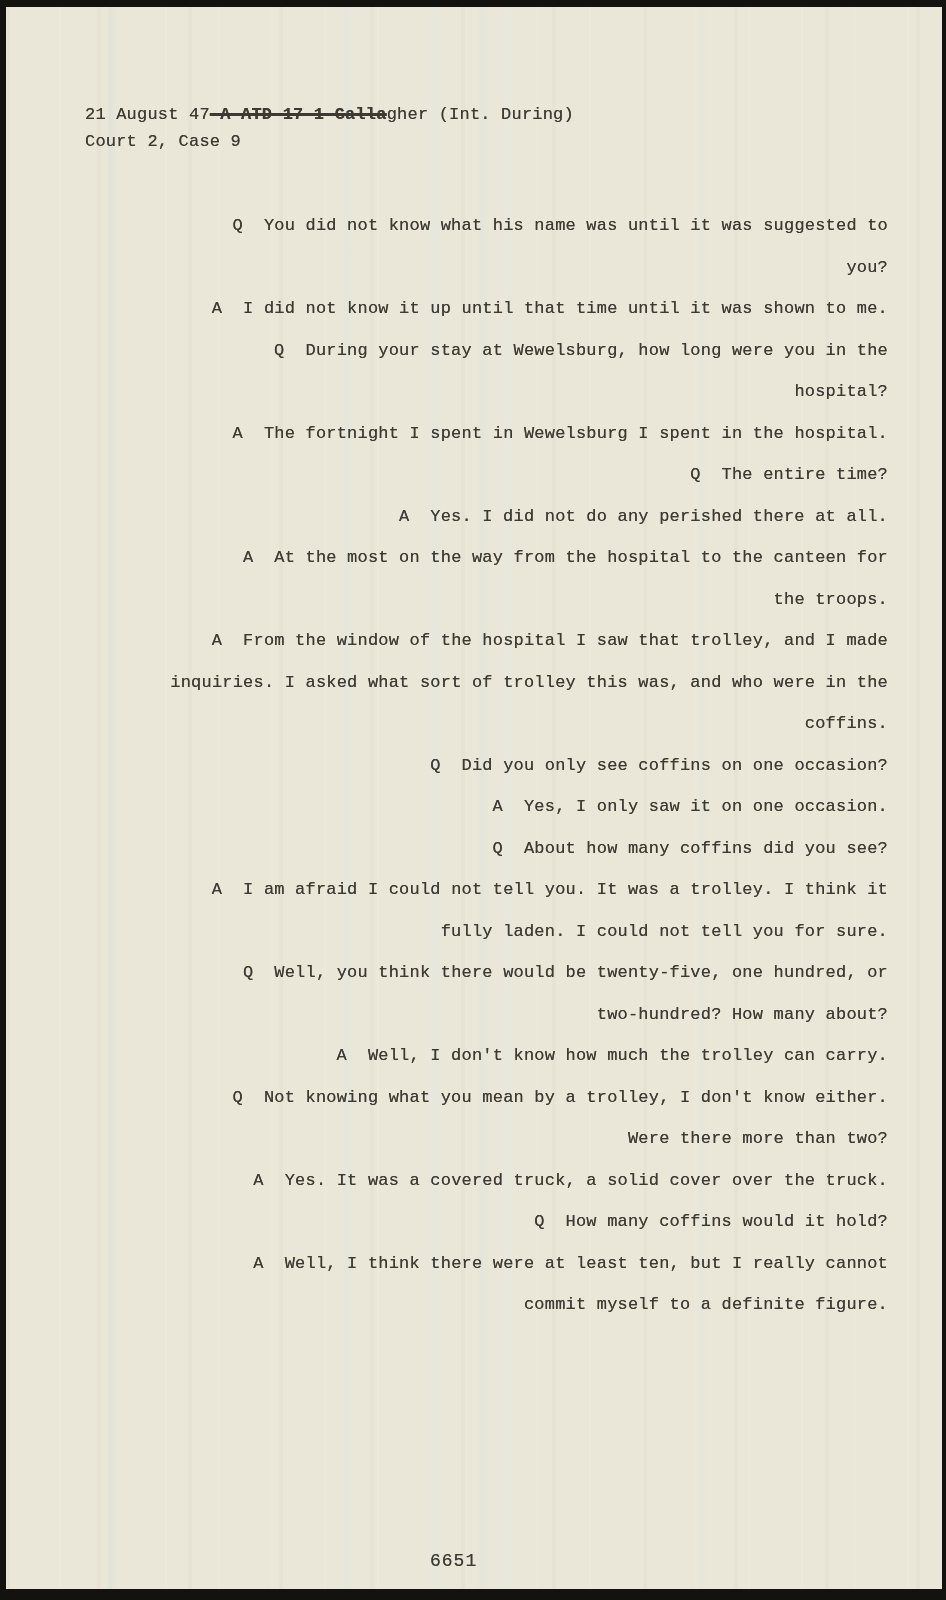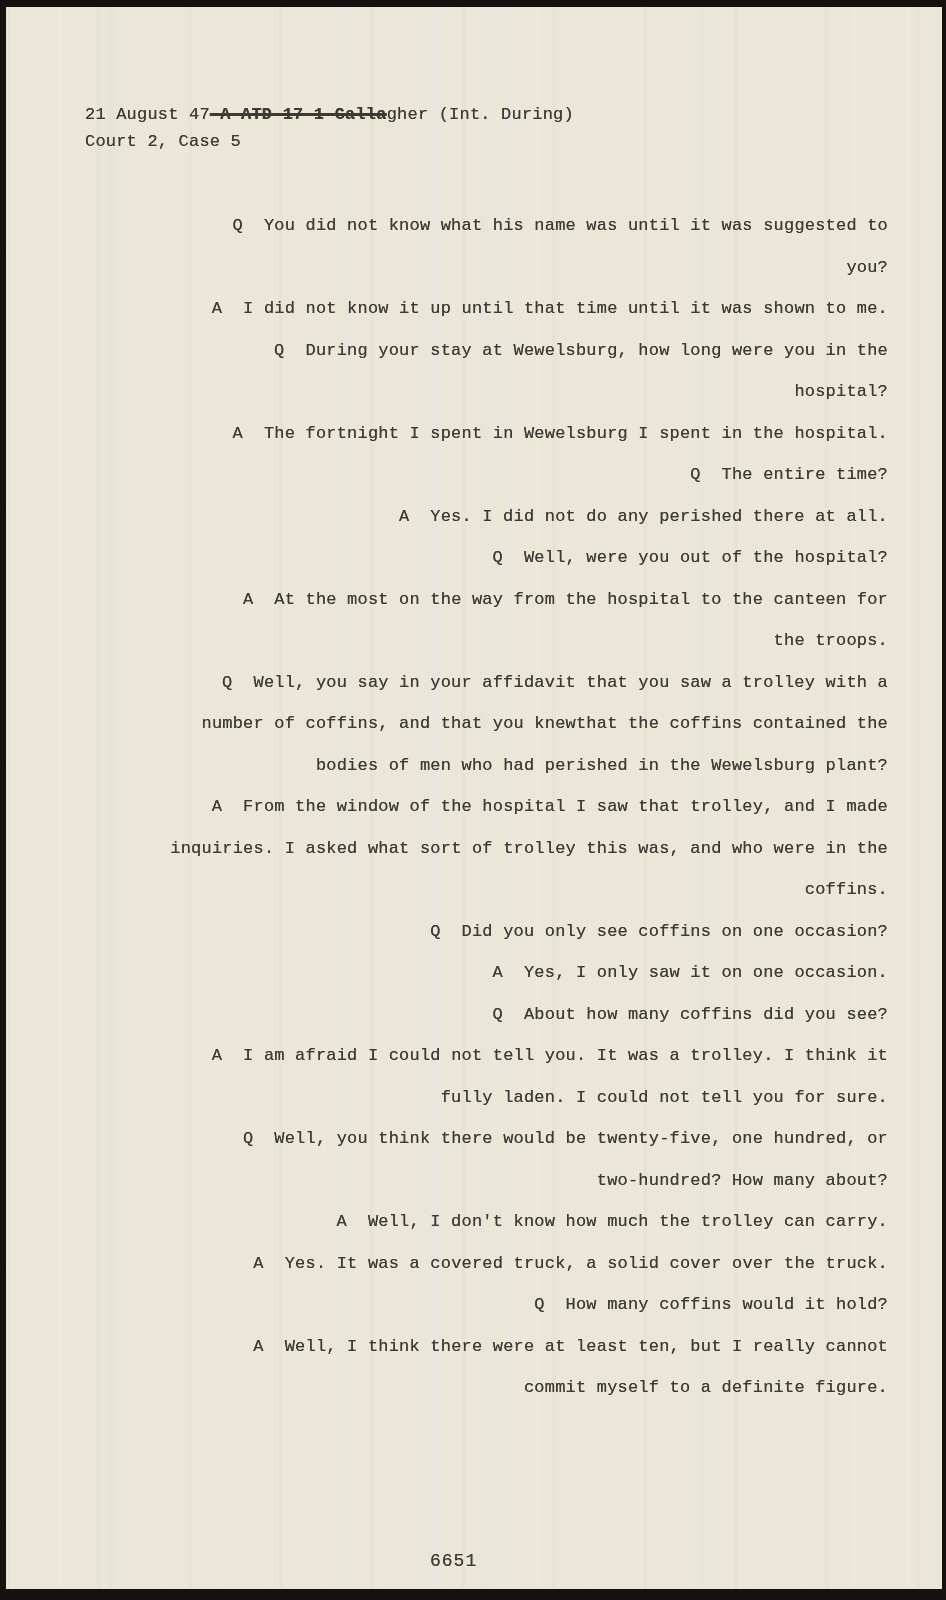--- a/index.html
+++ b/index.html
@@ -89,48 +89,46 @@
     text-shadow: 0 0 0.5px rgba(60,58,51,0.8);
   }
 </style>
 </head>
 <body>
 
 <div class="paper">
   <div class="streaks"></div>
 
   <div class="header"><span>21 August 47</span><span class="struck">-A-ATD-17-1-Galla</span><span>gher (Int. During)</span>
-<span>Court 2, Case 5</span></div>
+<span>Court 2, Case 9</span></div>
 
   <div class="body-text">
     <p class="entry"><span class="speaker">Q</span><span>You did not know what his name was until it was suggested to
 you?</span></p>
     <p class="entry"><span class="speaker">A</span><span>I did not know it up until that time until it was shown to me.</span></p>
     <p class="entry"><span class="speaker">Q</span><span>During your stay at Wewelsburg, how long were you in the
 hospital?</span></p>
     <p class="entry"><span class="speaker">A</span><span>The fortnight I spent in Wewelsburg I spent in the hospital.</span></p>
     <p class="entry"><span class="speaker">Q</span><span>The entire time?</span></p>
     <p class="entry"><span class="speaker">A</span><span>Yes. I did not do any perished there at all.</span></p>
-    <p class="entry"><span class="speaker">Q</span><span>Well, were you out of the hospital?</span></p>
     <p class="entry"><span class="speaker">A</span><span>At the most on the way from the hospital to the canteen for
 the troops.</span></p>
-    <p class="entry"><span class="speaker">Q</span><span>Well, you say in your affidavit that you saw a trolley with a
-number of coffins, and that you knewthat the coffins contained the
-bodies of men who had perished in the Wewelsburg plant?</span></p>
     <p class="entry"><span class="speaker">A</span><span>From the window of the hospital I saw that trolley, and I made
 inquiries. I asked what sort of trolley this was, and who were in the
 coffins.</span></p>
     <p class="entry"><span class="speaker">Q</span><span>Did you only see coffins on one occasion?</span></p>
     <p class="entry"><span class="speaker">A</span><span>Yes, I only saw it on one occasion.</span></p>
     <p class="entry"><span class="speaker">Q</span><span>About how many coffins did you see?</span></p>
     <p class="entry"><span class="speaker">A</span><span>I am afraid I could not tell you. It was a trolley. I think it
 fully laden. I could not tell you for sure.</span></p>
     <p class="entry"><span class="speaker">Q</span><span>Well, you think there would be twenty-five, one hundred, or
 two-hundred? How many about?</span></p>
     <p class="entry"><span class="speaker">A</span><span>Well, I don't know how much the trolley can carry.</span></p>
+    <p class="entry"><span class="speaker">Q</span><span>Not knowing what you mean by a trolley, I don't know either.
+Were there more than two?</span></p>
     <p class="entry"><span class="speaker">A</span><span>Yes. It was a covered truck, a solid cover over the truck.</span></p>
     <p class="entry"><span class="speaker">Q</span><span>How many coffins would it hold?</span></p>
     <p class="entry"><span class="speaker">A</span><span>Well, I think there were at least ten, but I really cannot
 commit myself to a definite figure.</span></p>
   </div>
 
   <div class="page-number">6651</div>
 </div>
 
 </body></html>

